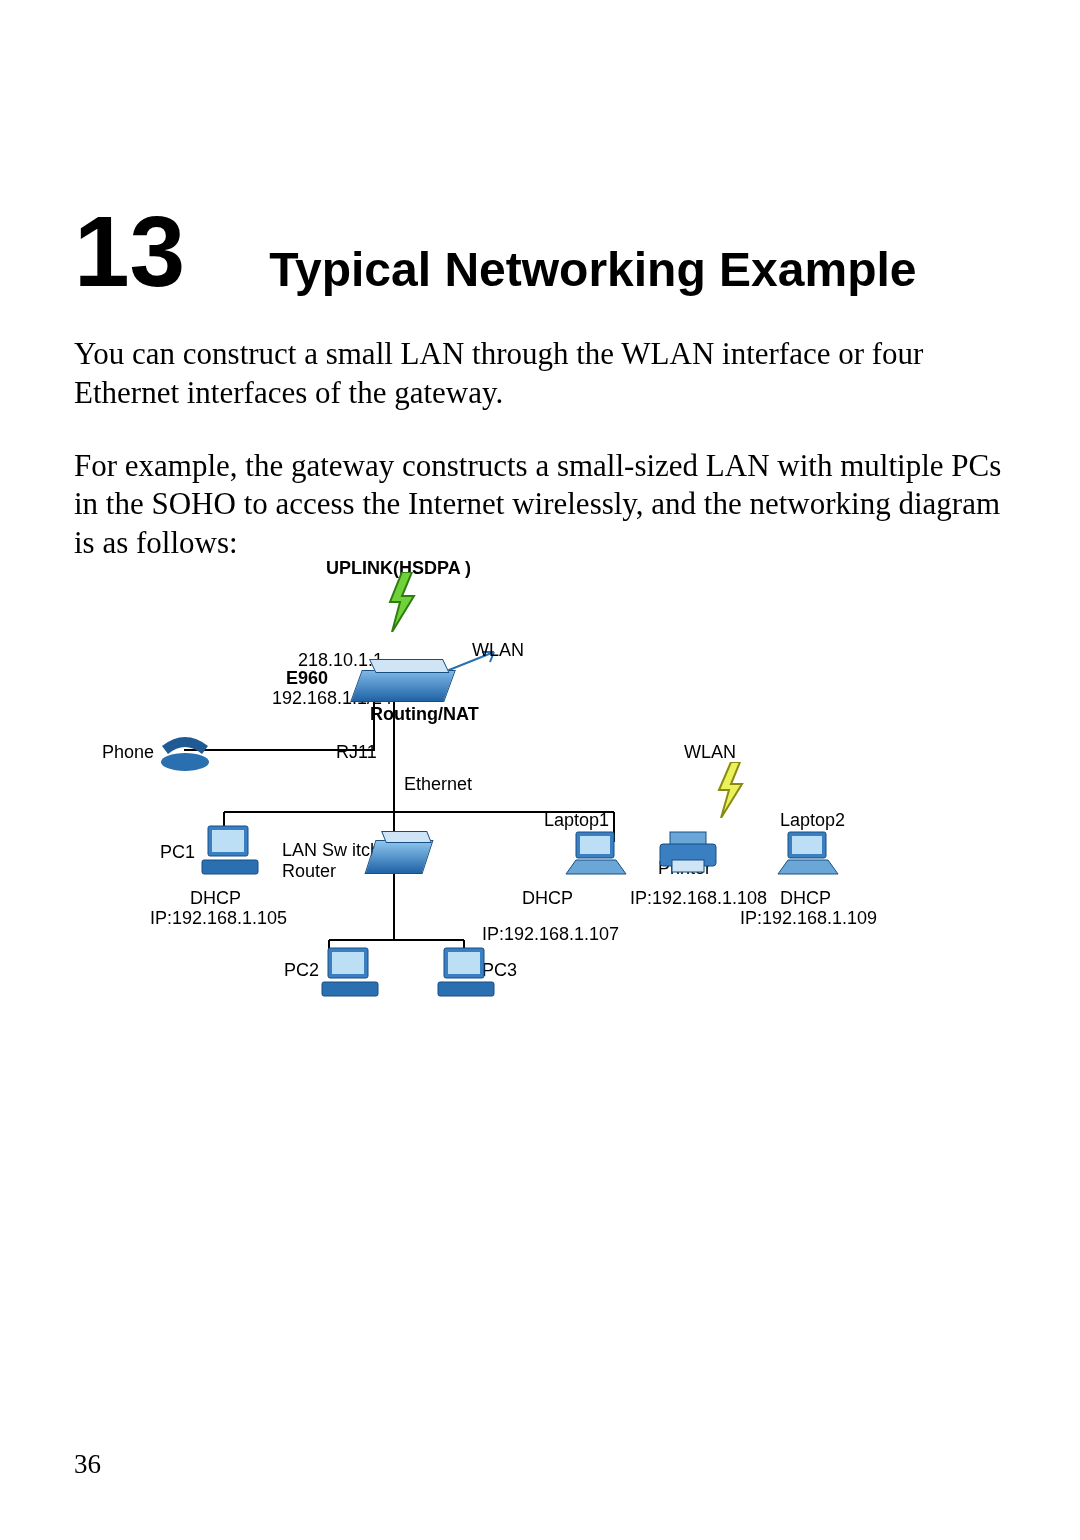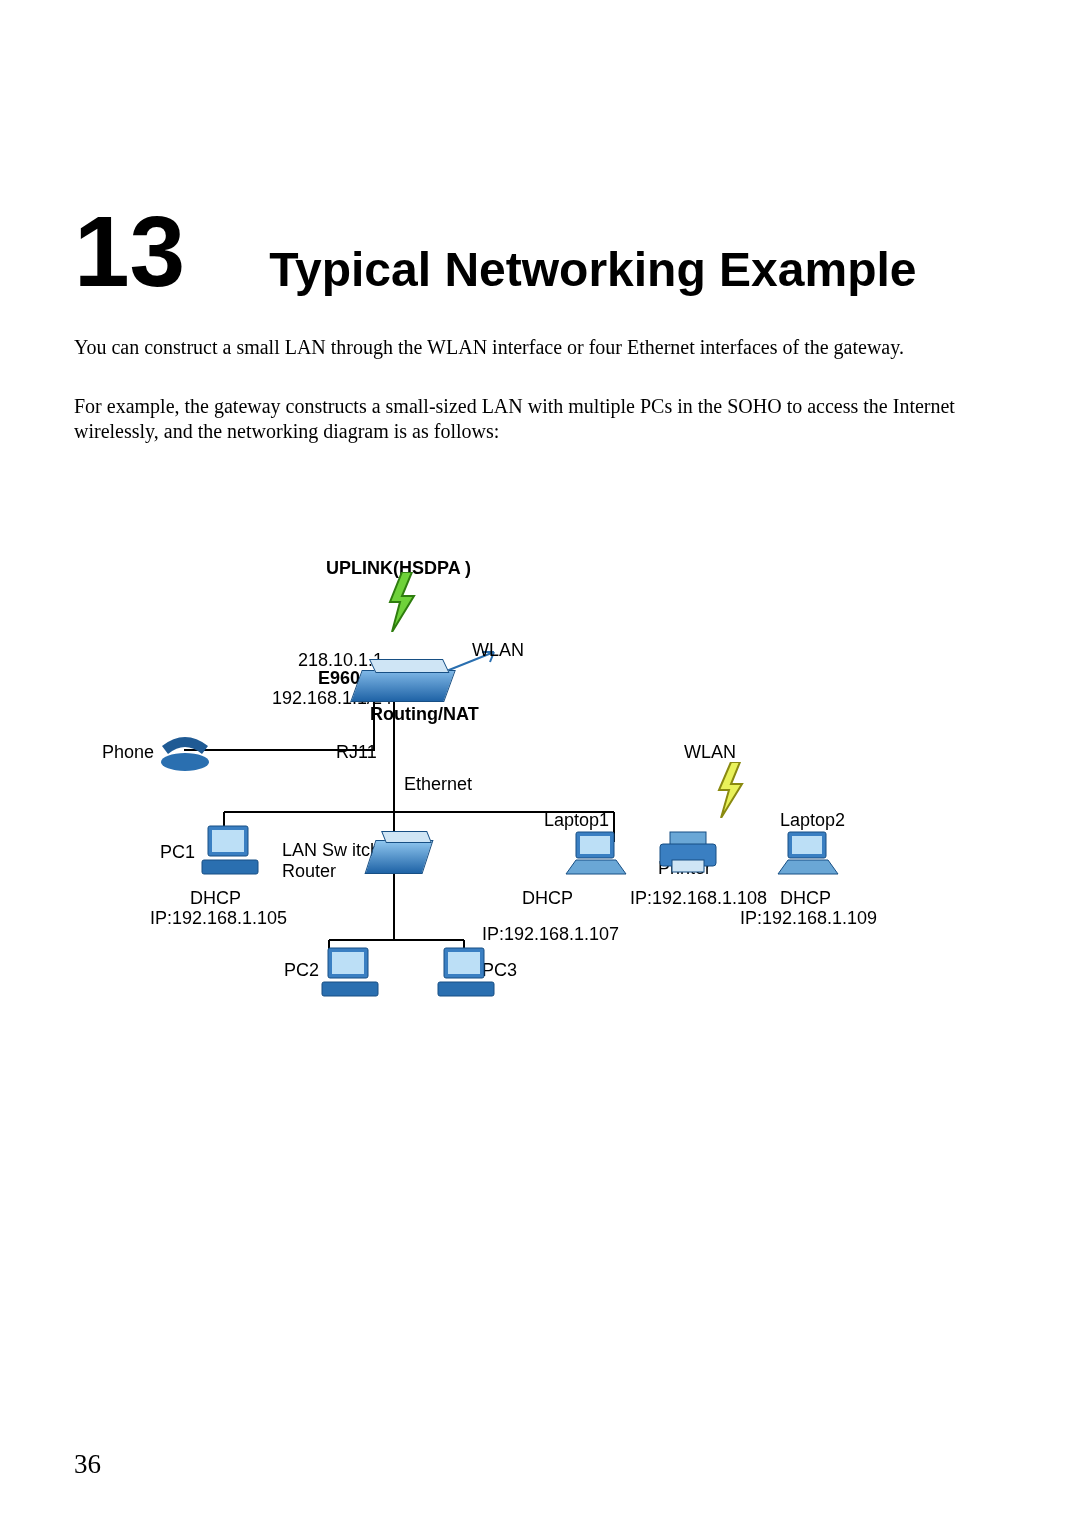--- a/index.html
+++ b/index.html
@@ -1,21 +1,21 @@
 <!DOCTYPE html>
 <html><head>
 <meta charset="utf-8">
 <style>
   html,body{margin:0;padding:0;background:#fff;}
   .page{width:1080px;height:1540px;position:relative;font-family:"Times New Roman",Times,serif;color:#000;}
   .content{position:absolute;left:74px;top:165px;width:932px;margin-top:36px;}
   .chapnum{font-family:Arial,Helvetica,sans-serif;font-weight:bold;font-size:100px;line-height:1;display:inline-block;vertical-align:baseline;}
   .chaptitle{font-family:Arial,Helvetica,sans-serif;font-weight:bold;font-size:48px;display:inline-block;margin-left:80px;vertical-align:baseline;}
   .heading{white-space:nowrap;}
-  .para{font-size:20px;line-height:1.25;margin-top:34px;}
+  .para{font-size:31px;line-height:1.25;margin-top:34px;}
   .just{text-align:justify;}
   .diagram{position:absolute;left:74px;top:552px;width:932px;height:520px;font-family:Arial,Helvetica,sans-serif;font-size:18px;color:#000;}
   .lbl{position:absolute;white-space:nowrap;}
   .bold{font-weight:bold;}
   .pagenum{position:absolute;left:74px;bottom:60px;font-size:27px;}
   
   .router{position:absolute;width:92px;height:30px;background:linear-gradient(#7fb7e6 0%,#1f63a6 100%);transform:skewX(-20deg);border:1px solid #174f84;}
   .router:after{content:"";position:absolute;left:8px;top:-12px;width:72px;height:12px;background:#cfe5f5;transform:skewX(40deg);border:1px solid #174f84;}
   .bolt{position:absolute;width:0;height:0;}
   .bolt svg{display:block;}
@@ -66,21 +66,21 @@
         <path d="M255 388 L255 410"></path>
         <path d="M390 388 L390 410"></path>
 
         <path d="M370 120 L420 100" stroke="#2a6fb0"></path>
         <path d="M420 100 L408 100 M420 100 L416 110" stroke="#2a6fb0"></path>
       </g>
     </svg>
 
     <span class="lbl bold" style="left:252px;top:6px;">UPLINK(HSDPA   )</span>
     <span class="lbl" style="left:224px;top:58px;margin-top:40px;">218.10.1.1</span>
-    <span class="lbl bold" style="left:212px;top:116px;margin-left:32px;">E960</span>
+    <span class="lbl bold" style="left:212px;top:116px;">E960</span>
     <span class="lbl" style="left:198px;top:136px;">192.168.1.1/24</span>
     <span class="lbl bold" style="left:296px;top:152px;">Routing/NAT</span>
     <span class="lbl" style="left:398px;top:88px;">WLAN</span>
     <span class="lbl" style="left:610px;top:190px;">WLAN</span>
 
     <div class="bolt" style="left:310px;top:20px;">
       <svg width="36" height="60">
           <polygon points="18,0 6,30 16,30 8,60 30,24 18,24 28,0" fill="#6fd23a" stroke="#2e7d0e" stroke-width="2"></polygon>
         </svg>
     </div>

